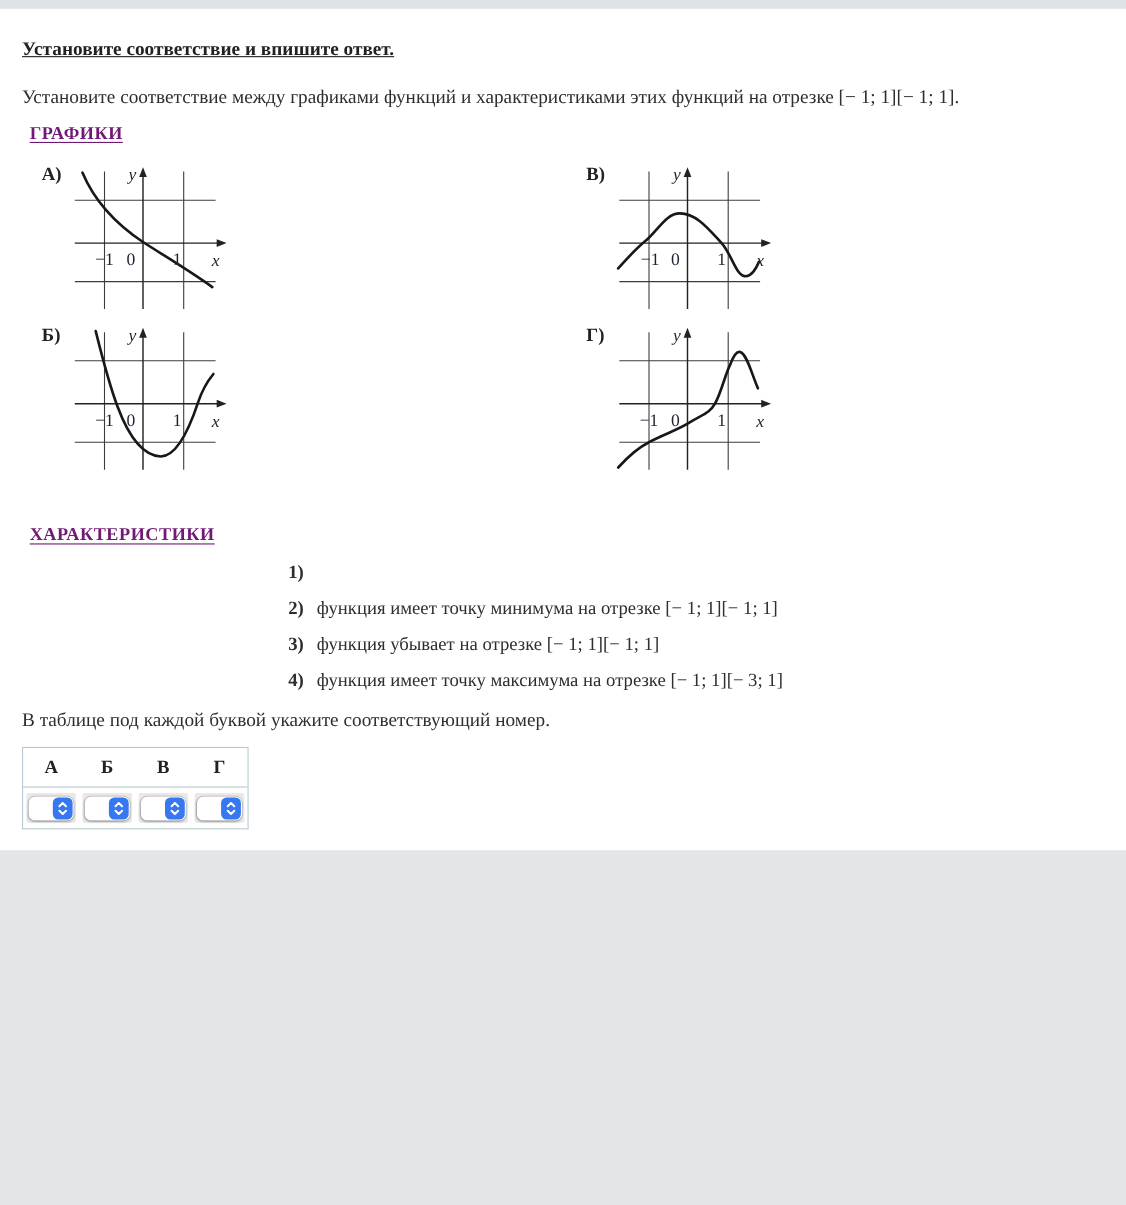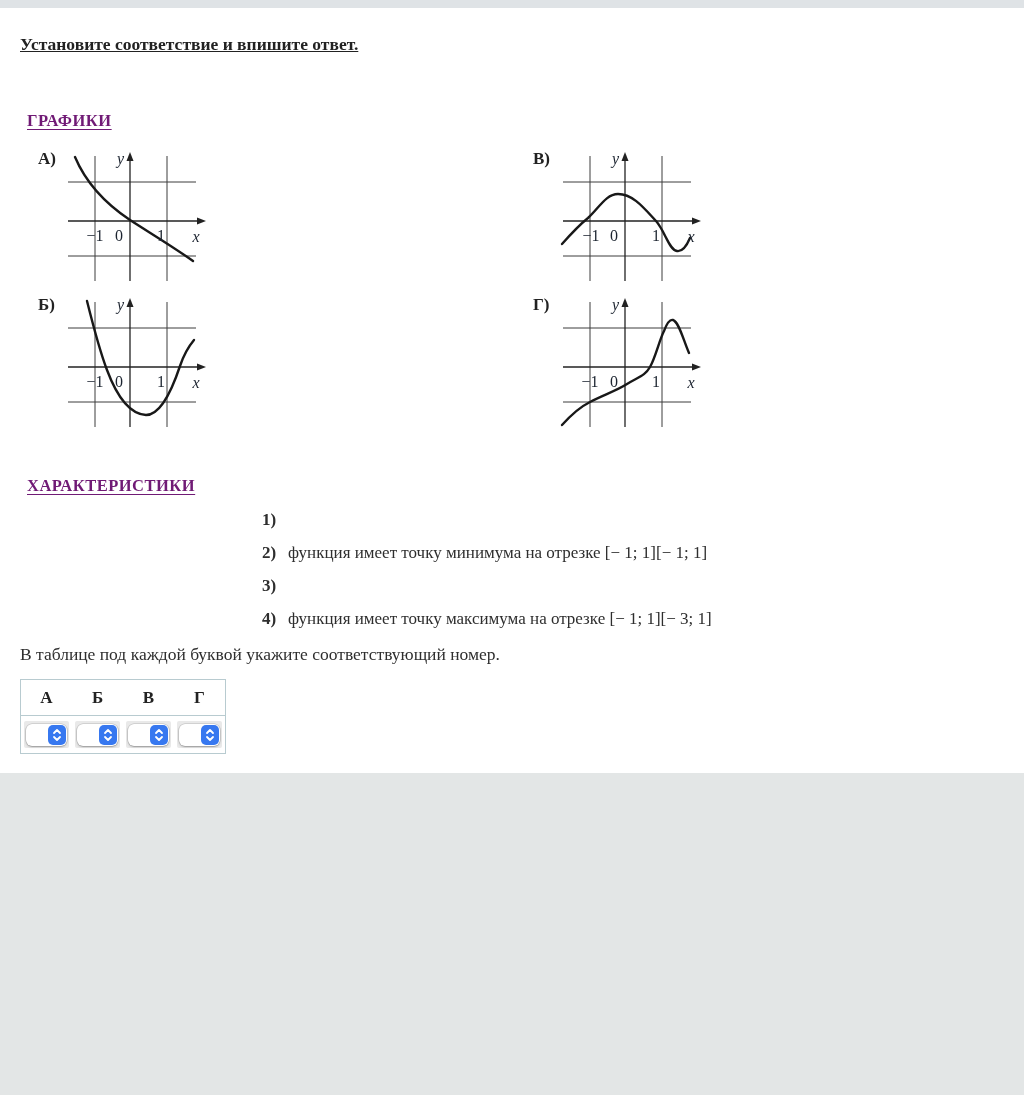--- a/index.html
+++ b/index.html
@@ -95,20 +95,21 @@
   }
 </style>
 </head>
 <body>
 
 <div class="top-strip"></div>
 
 <div class="page">
 
   <div class="q-title">Установите соответствие и впишите ответ.</div>
+  <div class="q-intro">Установите соответствие между графиками функций и характеристиками этих функций на отрезке  [− 1;  1][− 1;  1].</div>
 
   <div class="section-heading h-graphs">ГРАФИКИ</div>
 
   <div class="graph-panel gp-a">
     <span class="graph-label">А)</span>
     <svg class="plot" width="145" height="140" viewBox="0 0 145 140">
       <g class="grid">
         <line x1="33" y1="9" x2="33" y2="134"></line>
           <line x1="105" y1="9" x2="105" y2="134"></line>
         <line x1="6" y1="35" x2="134" y2="35"></line>
@@ -214,20 +215,21 @@
   <div class="chars">
     <div class="char-item">
       <span class="char-num">1)</span>
     </div>
     <div class="char-item">
       <span class="char-num">2)</span>
       <span>функция имеет точку минимума на отрезке  [− 1;  1][− 1;  1]</span>
     </div>
     <div class="char-item">
       <span class="char-num">3)</span>
+      <span>функция убывает на отрезке  [− 1;  1][− 1;  1]</span>
     </div>
     <div class="char-item">
       <span class="char-num">4)</span>
       <span>функция имеет точку максимума на отрезке  [− 1;  1][− 3;  1]</span>
     </div>
   </div>
 
   <div class="table-instruction">В таблице под каждой буквой укажите соответствующий номер.</div>
 
   <div class="answer-table">

